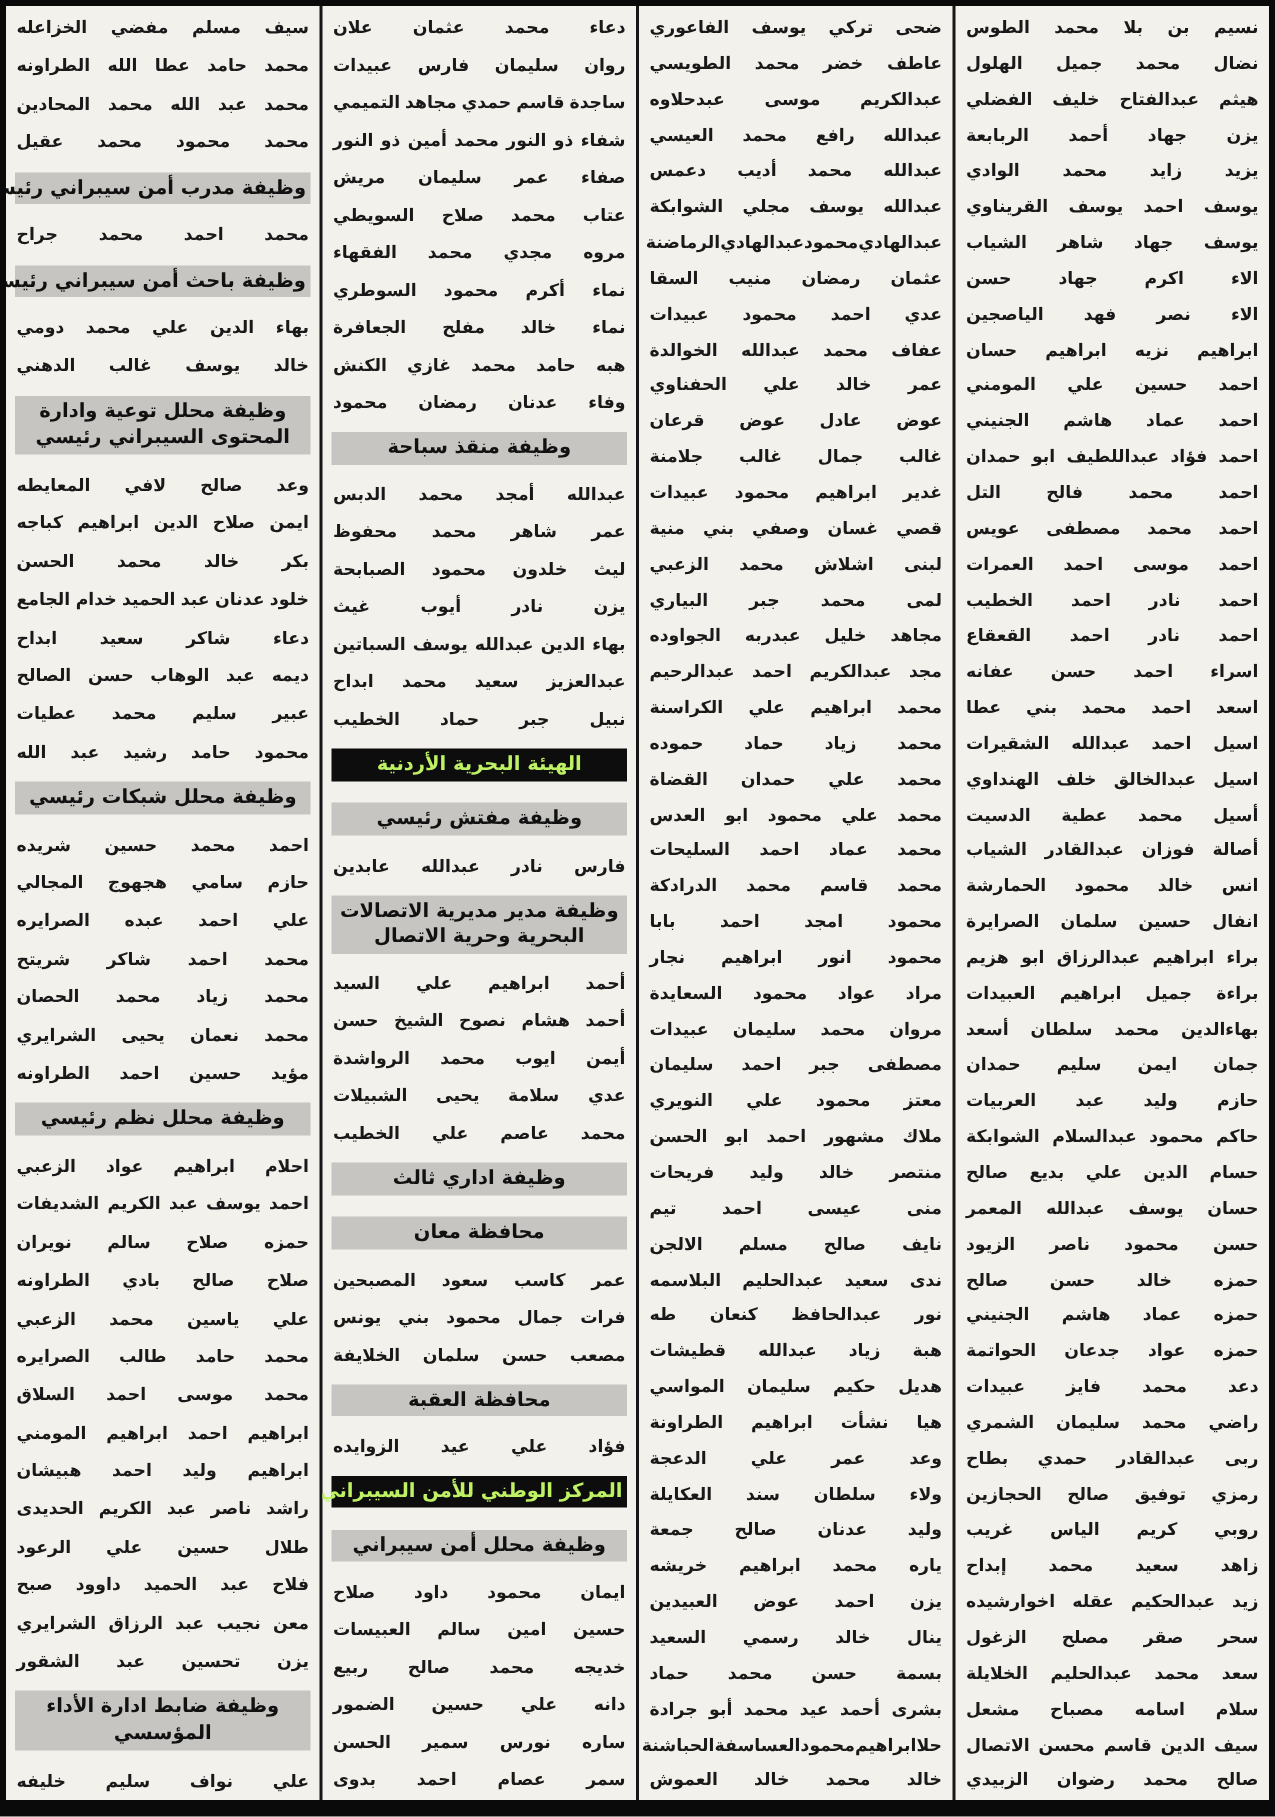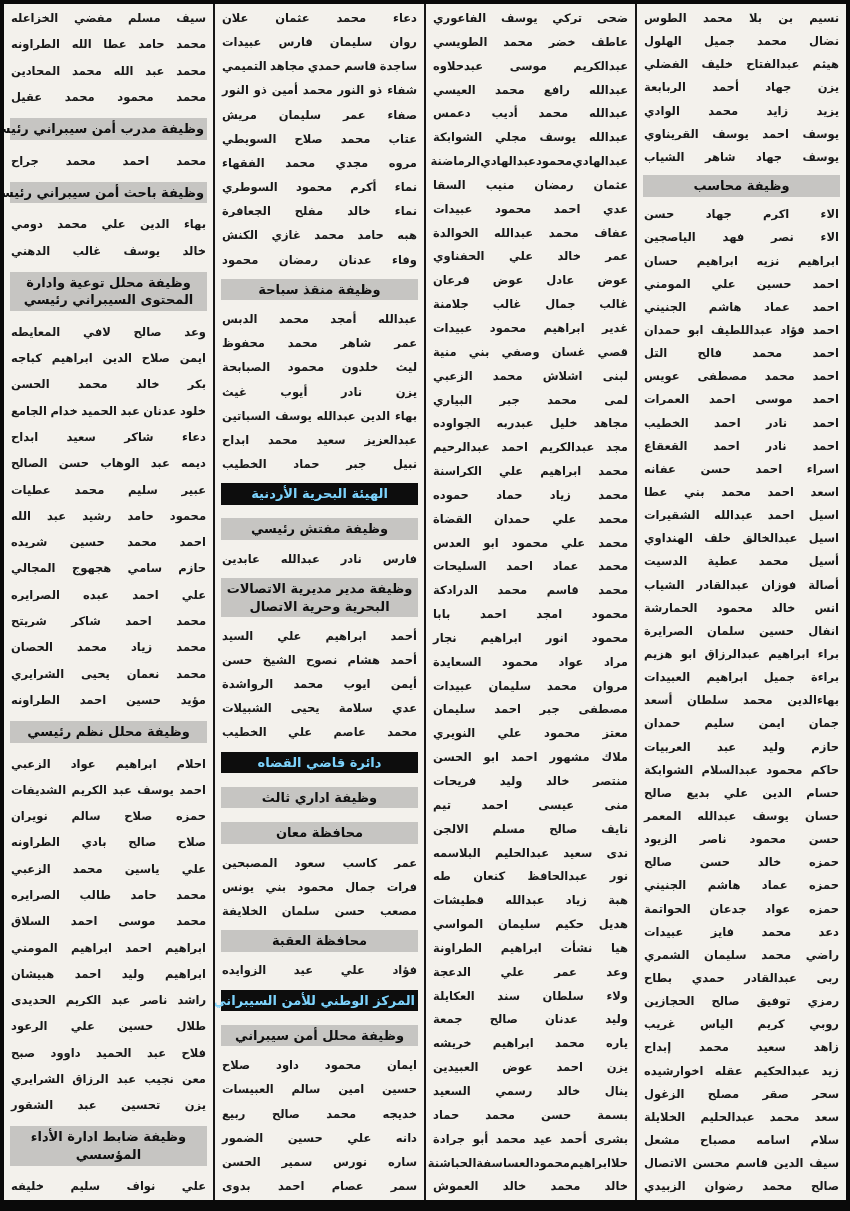--- a/index.html
+++ b/index.html
@@ -45,21 +45,21 @@
     text-align:center;
     font-weight:bold;
     font-size:13px;
     line-height:1.35;
     padding:2px 3px;
     margin:2px 1px;
     direction:rtl;
   }
   .hdr.black{
     background:#0d0d0d;
-    color:#7dd3fc;
+    color:#bef264;
   }
   .hdr-line{white-space:nowrap;}
 </style>
 </head>
 <body>
 
 <div class="page" dir="ltr">
   <div class="col">
       <div class="name-row">
         <span class="w">سيف</span>
@@ -162,20 +162,23 @@
         <span class="w">محمد</span>
         <span class="w">عطيات</span>
       </div>
       <div class="name-row">
         <span class="w">محمود</span>
         <span class="w">حامد</span>
         <span class="w">رشيد</span>
         <span class="w">عبد</span>
         <span class="w">الله</span>
       </div>
+      <div class="hdr">
+        <div class="hdr-line">وظيفة محلل شبكات رئيسي</div>
+      </div>
       <div class="name-row">
         <span class="w">احمد</span>
         <span class="w">محمد</span>
         <span class="w">حسين</span>
         <span class="w">شريده</span>
       </div>
       <div class="name-row">
         <span class="w">حازم</span>
         <span class="w">سامي</span>
         <span class="w">هجهوج</span>
@@ -471,23 +474,20 @@
         <span class="w">سلامة</span>
         <span class="w">يحيى</span>
         <span class="w">الشبيلات</span>
       </div>
       <div class="name-row">
         <span class="w">محمد</span>
         <span class="w">عاصم</span>
         <span class="w">علي</span>
         <span class="w">الخطيب</span>
       </div>
-      <div class="hdr black">
-        <div class="hdr-line">دائرة قاضي القضاه</div>
-      </div>
       <div class="hdr">
         <div class="hdr-line">وظيفة اداري ثالث</div>
       </div>
       <div class="hdr">
         <div class="hdr-line">محافظة معان</div>
       </div>
       <div class="name-row">
         <span class="w">عمر</span>
         <span class="w">كاسب</span>
         <span class="w">سعود</span>
@@ -902,23 +902,20 @@
         <span class="w">احمد</span>
         <span class="w">يوسف</span>
         <span class="w">القريناوي</span>
       </div>
       <div class="name-row">
         <span class="w">يوسف</span>
         <span class="w">جهاد</span>
         <span class="w">شاهر</span>
         <span class="w">الشياب</span>
       </div>
-      <div class="hdr">
-        <div class="hdr-line">وظيفة محاسب</div>
-      </div>
       <div class="name-row">
         <span class="w">الاء</span>
         <span class="w">اكرم</span>
         <span class="w">جهاد</span>
         <span class="w">حسن</span>
       </div>
       <div class="name-row">
         <span class="w">الاء</span>
         <span class="w">نصر</span>
         <span class="w">فهد</span>

